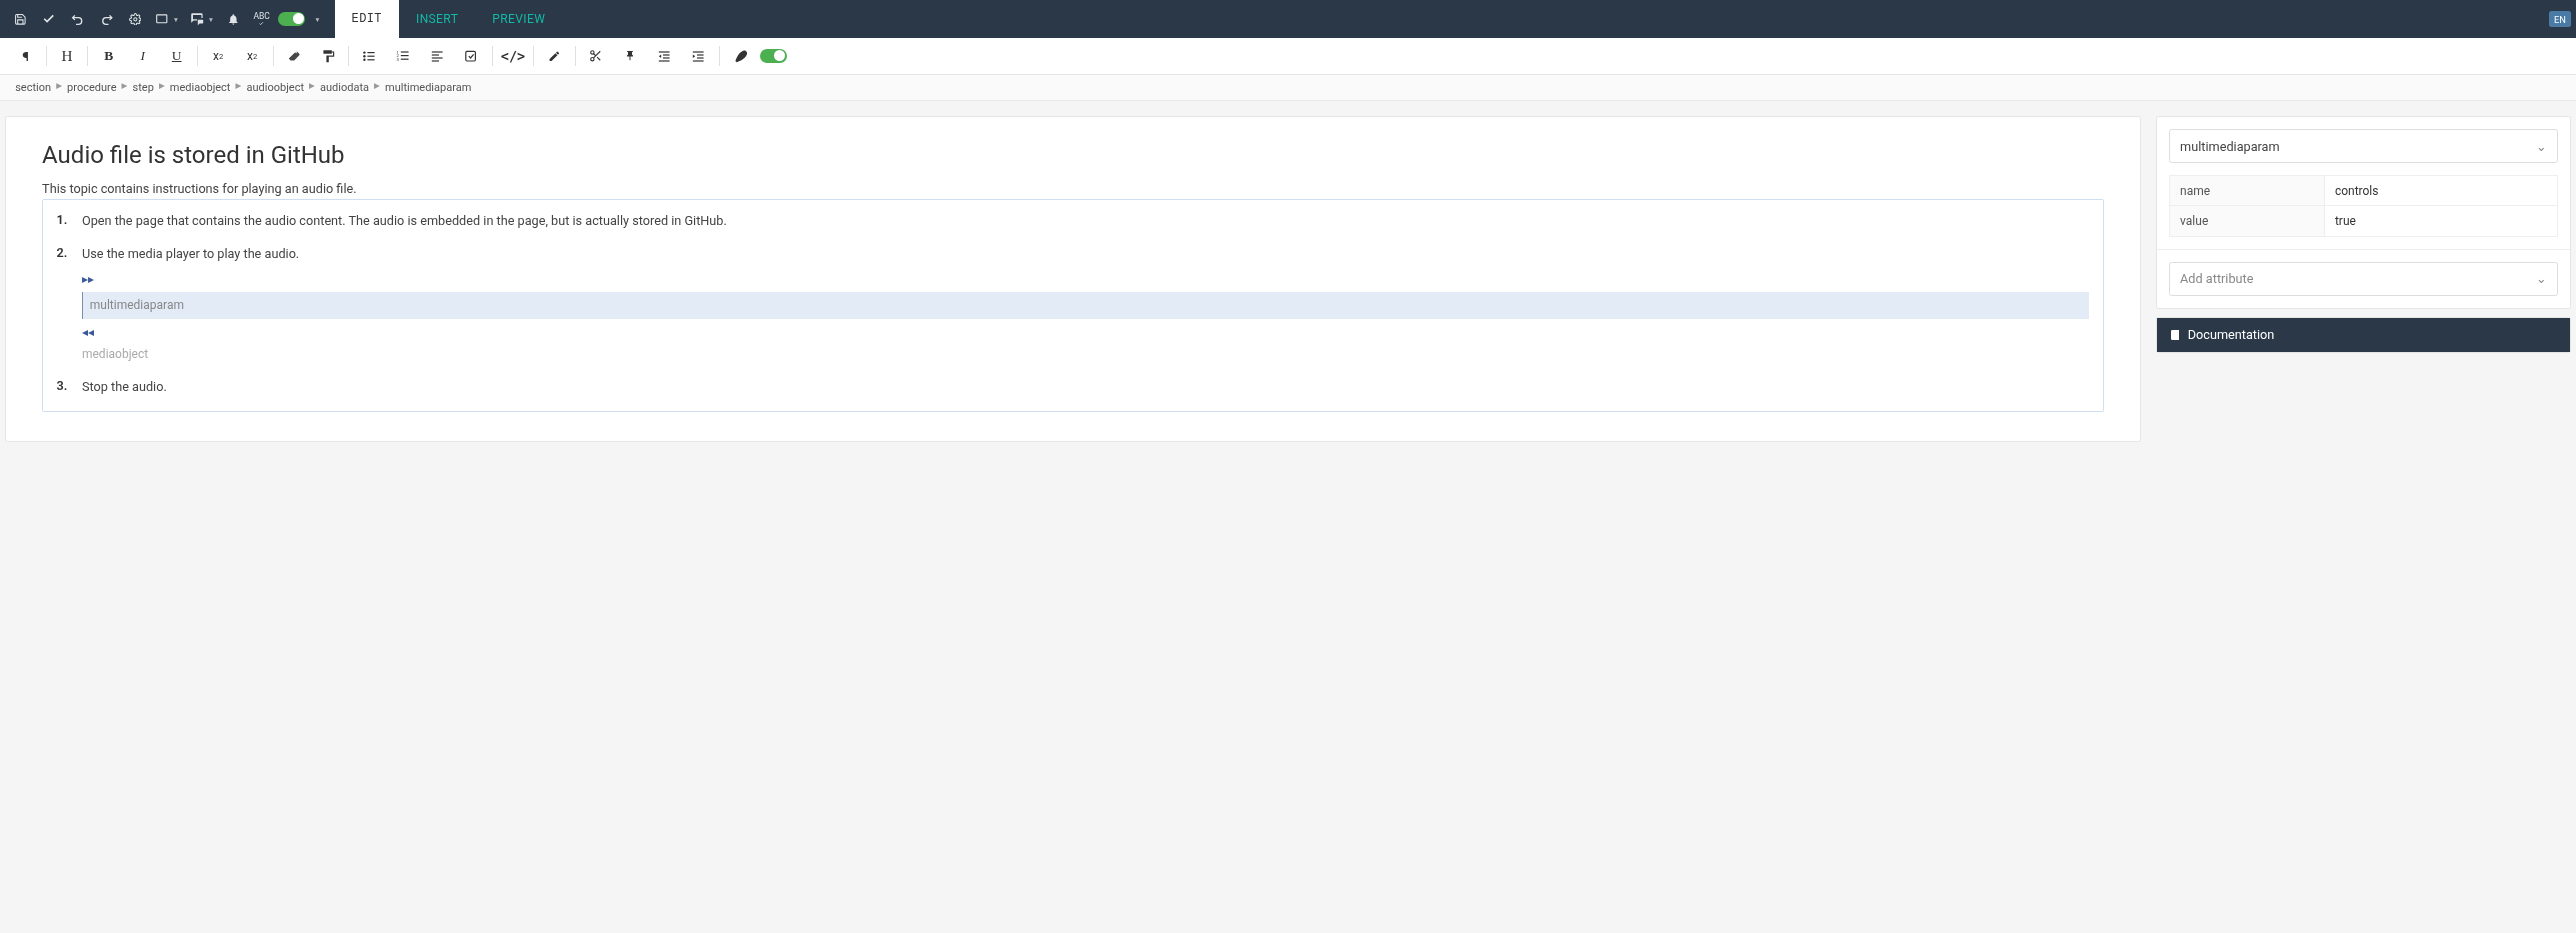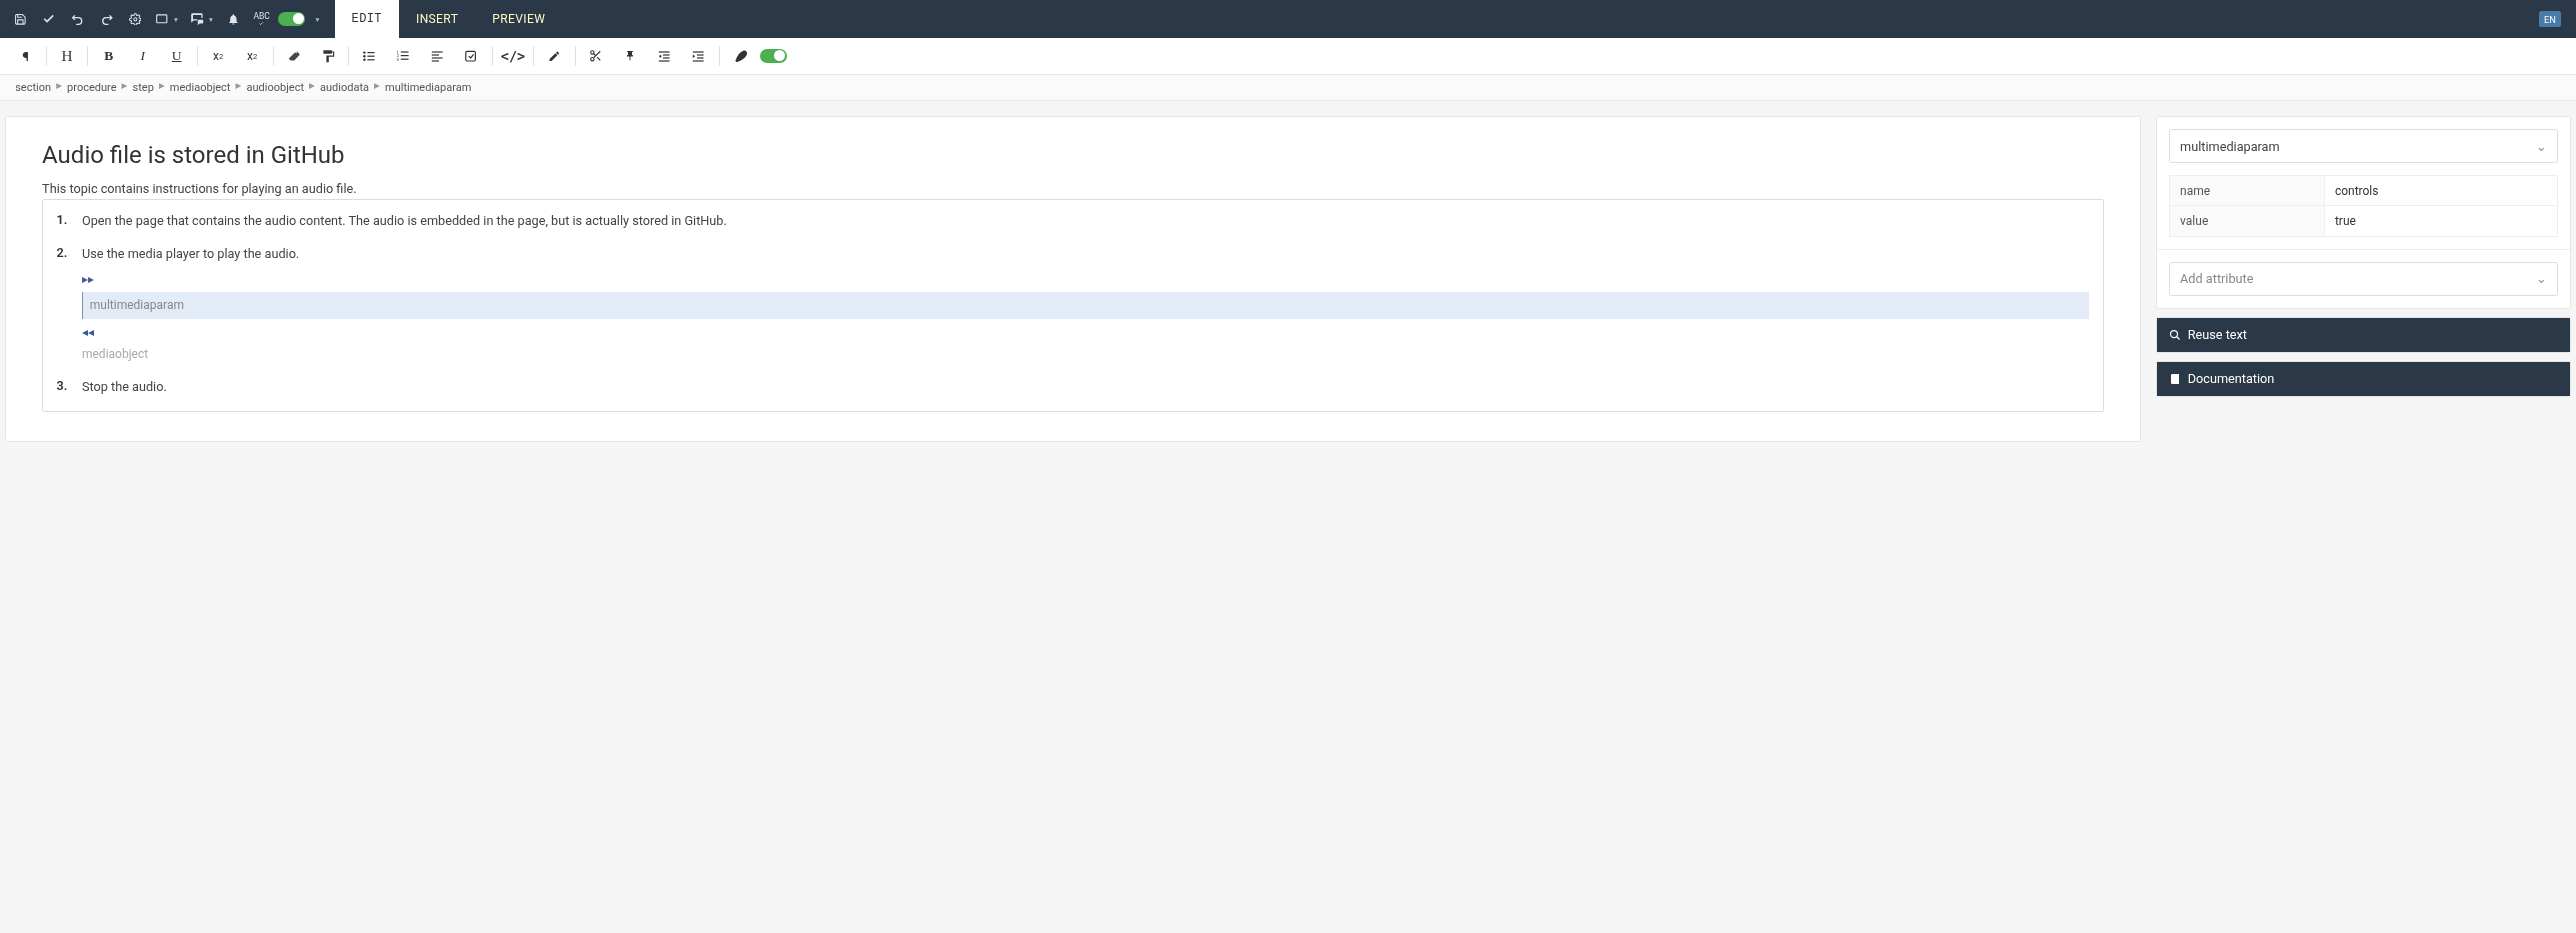--- a/index.html
+++ b/index.html
@@ -9,24 +9,24 @@
 .top-toolbar .tool-group { display: flex; align-items: center; gap: 1.7px; }
 .top-toolbar .tool-btn { width: 27px; height: 27px; display: flex; align-items: center; justify-content: center; color: #e0e4e8; cursor: pointer; border-radius: 2.5px; }
 .top-toolbar .tool-btn.wide { width: auto; padding: 0 5.1px; gap: 3.4px; }
 .chevron-sm { font-size: 7.6px; color: #b0b8c0; margin-left: 1.7px; }
 
 .toggle { width: 27px; height: 14.4px; border-radius: 8.5px; position: relative; margin: 0 3.4px; }
 .toggle.green { background: #4caf50; }
 .toggle .knob { width: 11px; height: 11px; background: #fff; border-radius: 50%; position: absolute; top: 1.7px; right: 1.7px; }
 
 .tabs { display: flex; margin-left: 10.2px; }
-.tab { padding: 0 17px; height: 38px; display: flex; align-items: center; color: #fef9c3; font-size: 12px; letter-spacing: 0.4px; cursor: pointer; }
+.tab { padding: 0 17px; height: 38px; display: flex; align-items: center; color: #14b8a6; font-size: 12px; letter-spacing: 0.4px; cursor: pointer; }
 .tab.active { background: #fff; color: #333; font-family: Liberation Mono, monospace; }
 
-.lang-badge { position: absolute; right: 15px; background: #4a7ba6; color: #fff; font-size: 9.3px; padding: 2.5px 5.1px; border-radius: 2.5px; cursor: pointer; text-align: center; }
+.lang-badge { position: absolute; right: 5px; background: #4a7ba6; color: #fff; font-size: 9.3px; padding: 2.5px 5.1px; border-radius: 2.5px; cursor: pointer; text-align: center; }
 
 .format-toolbar { background: #fff; height: 37px; display: flex; align-items: center; padding: 0 8.5px; border-bottom: 0.8px solid #e5e5e5; }
 .format-toolbar .fbtn { width: 34px; height: 30.5px; display: flex; align-items: center; justify-content: center; cursor: pointer; color: #333; font-size: 13.5px; }
 .divider { width: 0.8px; height: 20.3px; background: #e0e0e0; margin: 0 3.4px; }
 
 .breadcrumb-bar { background: #fafafa; padding: 6px 15.2px; font-size: 11px; color: #555; border-bottom: 0.8px solid #e8e8e8; display: flex; align-items: flex-start; flex-wrap: wrap; gap: 5.1px; }
 .breadcrumb-bar .crumb { cursor: pointer; }
 .breadcrumb-bar .sep { color: #999; font-size: 7.6px; }
 
 .workspace { display: flex; gap: 15.2px; padding: 15.2px 5.1px 15.2px 5.1px; }
@@ -317,29 +317,20 @@
         </div>
       </div>
       <div class="panel-body" style="border-top:0.8px solid #eee;">
         <div class="add-attr">
           <span>Add attribute</span>
           <span style="color:#888;">⌄</span>
         </div>
       </div>
     </div>
 
-    <div class="panel-section">
-      <div class="panel-header">
-        <svg width="12" height="12" viewBox="0 0 24 24" fill="none" stroke="currentColor" stroke-width="2.5">
-            <circle cx="10" cy="10" r="7"></circle>
-            <line x1="21" y1="21" x2="15" y2="15"></line>
-          </svg>
-        <span>Reuse text</span>
-      </div>
-    </div>
 
     <div class="panel-section">
       <div class="panel-header">
         <svg width="12" height="12" viewBox="0 0 24 24" fill="currentColor">
             <path d="M4 19.5A2.5 2.5 0 0 1 6.5 17H20V2H6.5A2.5 2.5 0 0 0 4 4.5v15zM6.5 17A2.5 2.5 0 0 0 4 19.5 2.5 2.5 0 0 0 6.5 22H20v-5H6.5z"></path>
           </svg>
         <span>Documentation</span>
       </div>
     </div>
 

